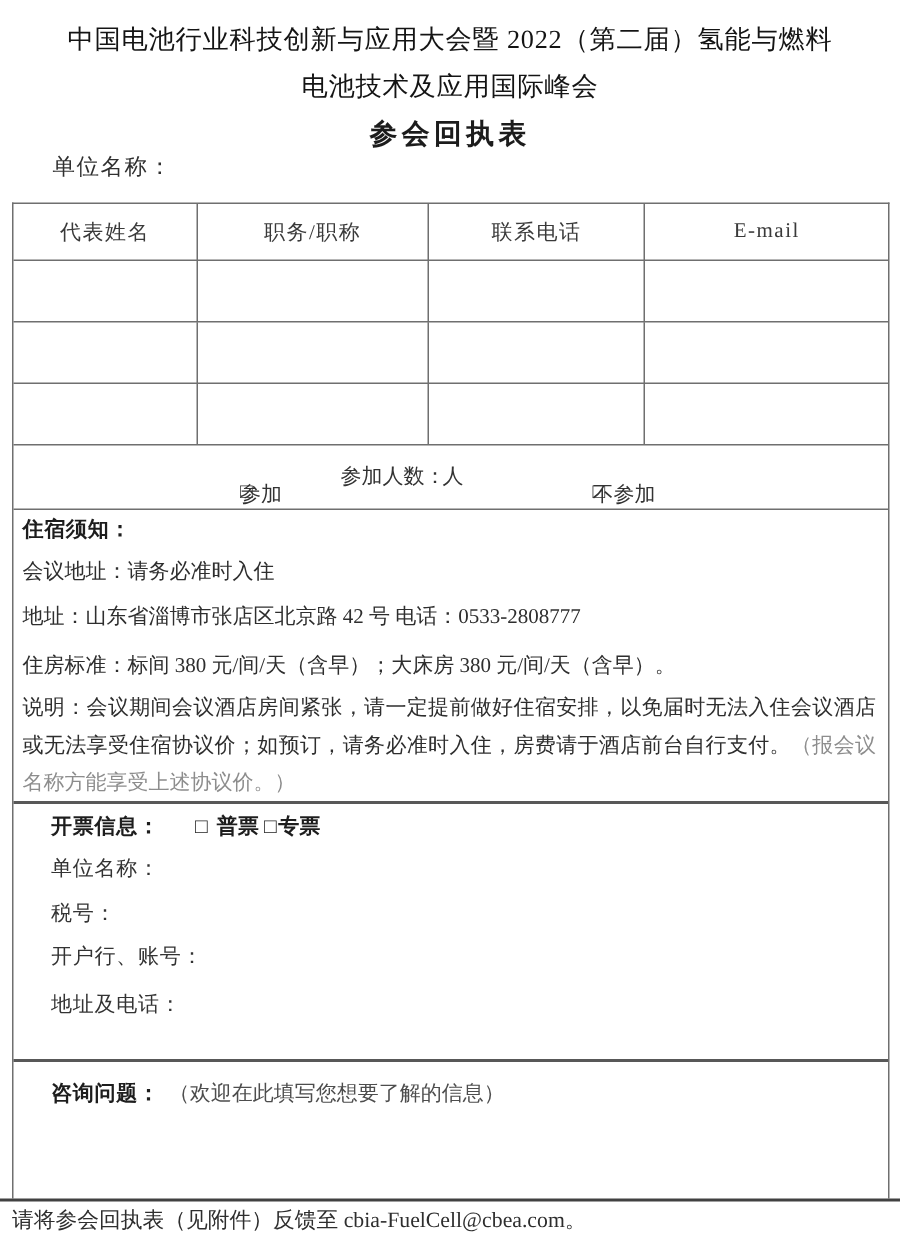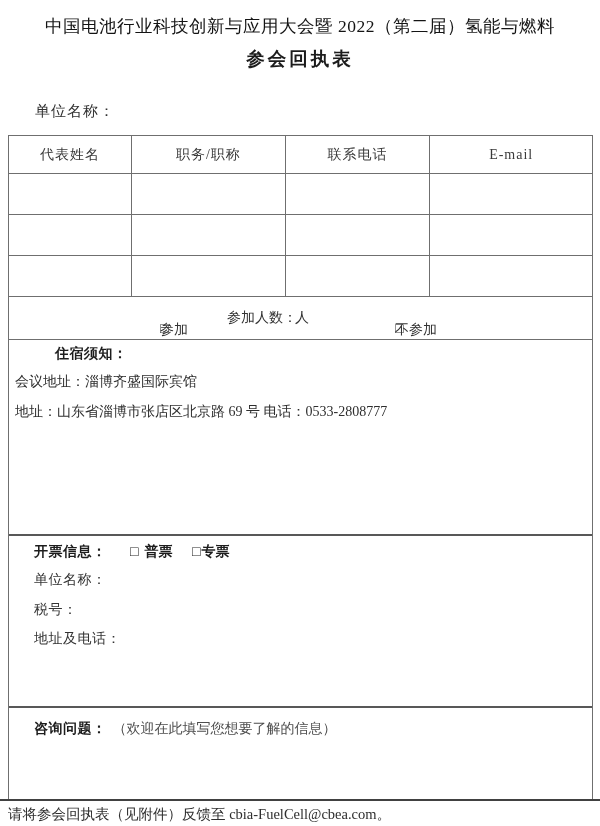--- a/index.html
+++ b/index.html
@@ -24,53 +24,54 @@
   table.grid th,table.grid td{border:1px solid #6f6f6f;padding:0;text-align:center;vertical-align:middle;}
   table.grid th{height:37px;font-weight:normal;font-size:14px;color:#3a3a3a;letter-spacing:1px;}
   table.grid td{height:40px;}
   
   .visit-row{position:relative;height:43px;border-top:1px solid #6f6f6f;box-sizing:border-box;font-size:14px;color:#333;}
   .visit-row span{position:absolute;top:12px;white-space:nowrap;}
   .vq{left:6px;}  .vjoin{left:151px;} .vcount{left:218px;} .vunit{left:286px;} .vdecline{left:386px;}
   .cbx{display:inline-block;}
   
   .acc{height:195px;border-top:1px solid #6f6f6f;box-sizing:border-box;padding:4px 8px 0 6px;overflow:hidden;}
-  .acc-heading{font-weight:bold;color:#1d1d1d;line-height:19px;letter-spacing:.5px;margin-left:40px;}
+  .acc-heading{font-weight:bold;color:#1d1d1d;line-height:19px;letter-spacing:.5px;}
   .acc-line{line-height:19px;color:#2e2e2e;}
   .l-venue{margin-top:9px;}
   .l-address{margin-top:11px;}
   .l-rate{margin-top:14px;}
   .acc-note{margin-top:6px;line-height:25px;color:#2e2e2e;text-align:justify;}
   .gray-note{color:#8d8d8d;}
   
   .invoice{height:172px;border-top:2px solid #585858;box-sizing:border-box;padding:6px 0 0 25px;overflow:hidden;}
   .inv-head-row{line-height:19px;}
   .inv-heading{font-weight:bold;color:#1d1d1d;letter-spacing:.5px;}
   .inv-opt{margin-left:20px;font-weight:bold;color:#1d1d1d;}
   .inv-opt .cbx{margin-right:6px;font-weight:normal;}
-  .inv-opt2{margin-left:16px;}
+  .inv-opt2{margin-left:0;}
   .inv-opt2 .cbx{margin-right:1px;}
   .inv-field{line-height:19px;color:#333;letter-spacing:.5px;}
   .inv-field:nth-child(1){margin-top:9px;}
   .inv-field:nth-child(2){margin-top:11px;}
   .inv-field:nth-child(3){margin-top:10px;}
   .inv-field:nth-child(4){margin-top:13px;}
   
   .inquiry{height:94px;border-top:2px solid #585858;box-sizing:border-box;padding:12px 0 0 25px;}
   .inq-heading{font-weight:bold;color:#1d1d1d;letter-spacing:.5px;}
   .inq-hint{color:#4d4d4d;margin-left:6px;}
   
   .bottom-rule{position:absolute;left:0;top:799px;width:600px;height:2px;background:#414141;}
   .footer-line{position:absolute;left:8px;top:804px;font-size:14.5px;color:#2e2e2e;line-height:20px;}
 </style>
 </head>
 <body>
 
 <div class="title-block">
   <div class="title-main">中国电池行业科技创新与应用大会暨 2022（第二届）氢能与燃料</div>
+  <div class="title-main">电池技术及应用国际峰会</div>
   <div class="title-sub">参会回执表</div>
 </div>
 
 <div class="company-line">单位名称：</div>
 
 <div class="box">
 
   <table class="grid">
     <colgroup>
       <col style="width:21%">
@@ -116,33 +117,36 @@
     <span class="vcount">参加人数：</span>
     <span class="vunit">人</span>
     <span class="vdecline">
         <span class="cbx">□</span>
         <span>不参加</span>
       </span>
   </div>
 
   <div class="acc">
     <div class="acc-heading">住宿须知：</div>
-    <div class="acc-line l-venue">会议地址：淄博齐盛国际宾馆</div>
-    <div class="acc-line l-address">地址：山东省淄博市张店区北京路 69 号  电话：0533-2808777</div>
+    <div class="acc-line l-venue">会议地址：请务必准时入住</div>
+    <div class="acc-line l-address">地址：山东省淄博市张店区北京路 42 号  电话：0533-2808777</div>
+    <div class="acc-line l-rate">住房标准：标间 380 元/间/天（含早）；大床房 380 元/间/天（含早）。</div>
+    <div class="acc-note"><span>说明：会议期间会议酒店房间紧张，请一定提前做好住宿安排，以免届时无法入住会议酒店或无法享受住宿协议价；如预订，请务必准时入住，房费请于酒店前台自行支付。</span><span class="gray-note">（报会议名称方能享受上述协议价。）</span></div>
   </div>
 
   <div class="invoice">
     <div class="inv-head-row">
       <span class="inv-heading">开票信息：</span>
       <span class="inv-opt"><span class="cbx">□</span><span>普票</span></span>
       <span class="inv-opt inv-opt2"><span class="cbx">□</span><span>专票</span></span>
     </div>
     <div id="invoice-fields">
         <div class="inv-field">单位名称：</div>
         <div class="inv-field">税号：</div>
+        <div class="inv-field">开户行、账号：</div>
         <div class="inv-field">地址及电话：</div>
       </div>
   </div>
 
   <div class="inquiry">
     <span class="inq-heading">咨询问题：</span><span class="inq-hint">（欢迎在此填写您想要了解的信息）</span>
   </div>
 
 </div>
 

